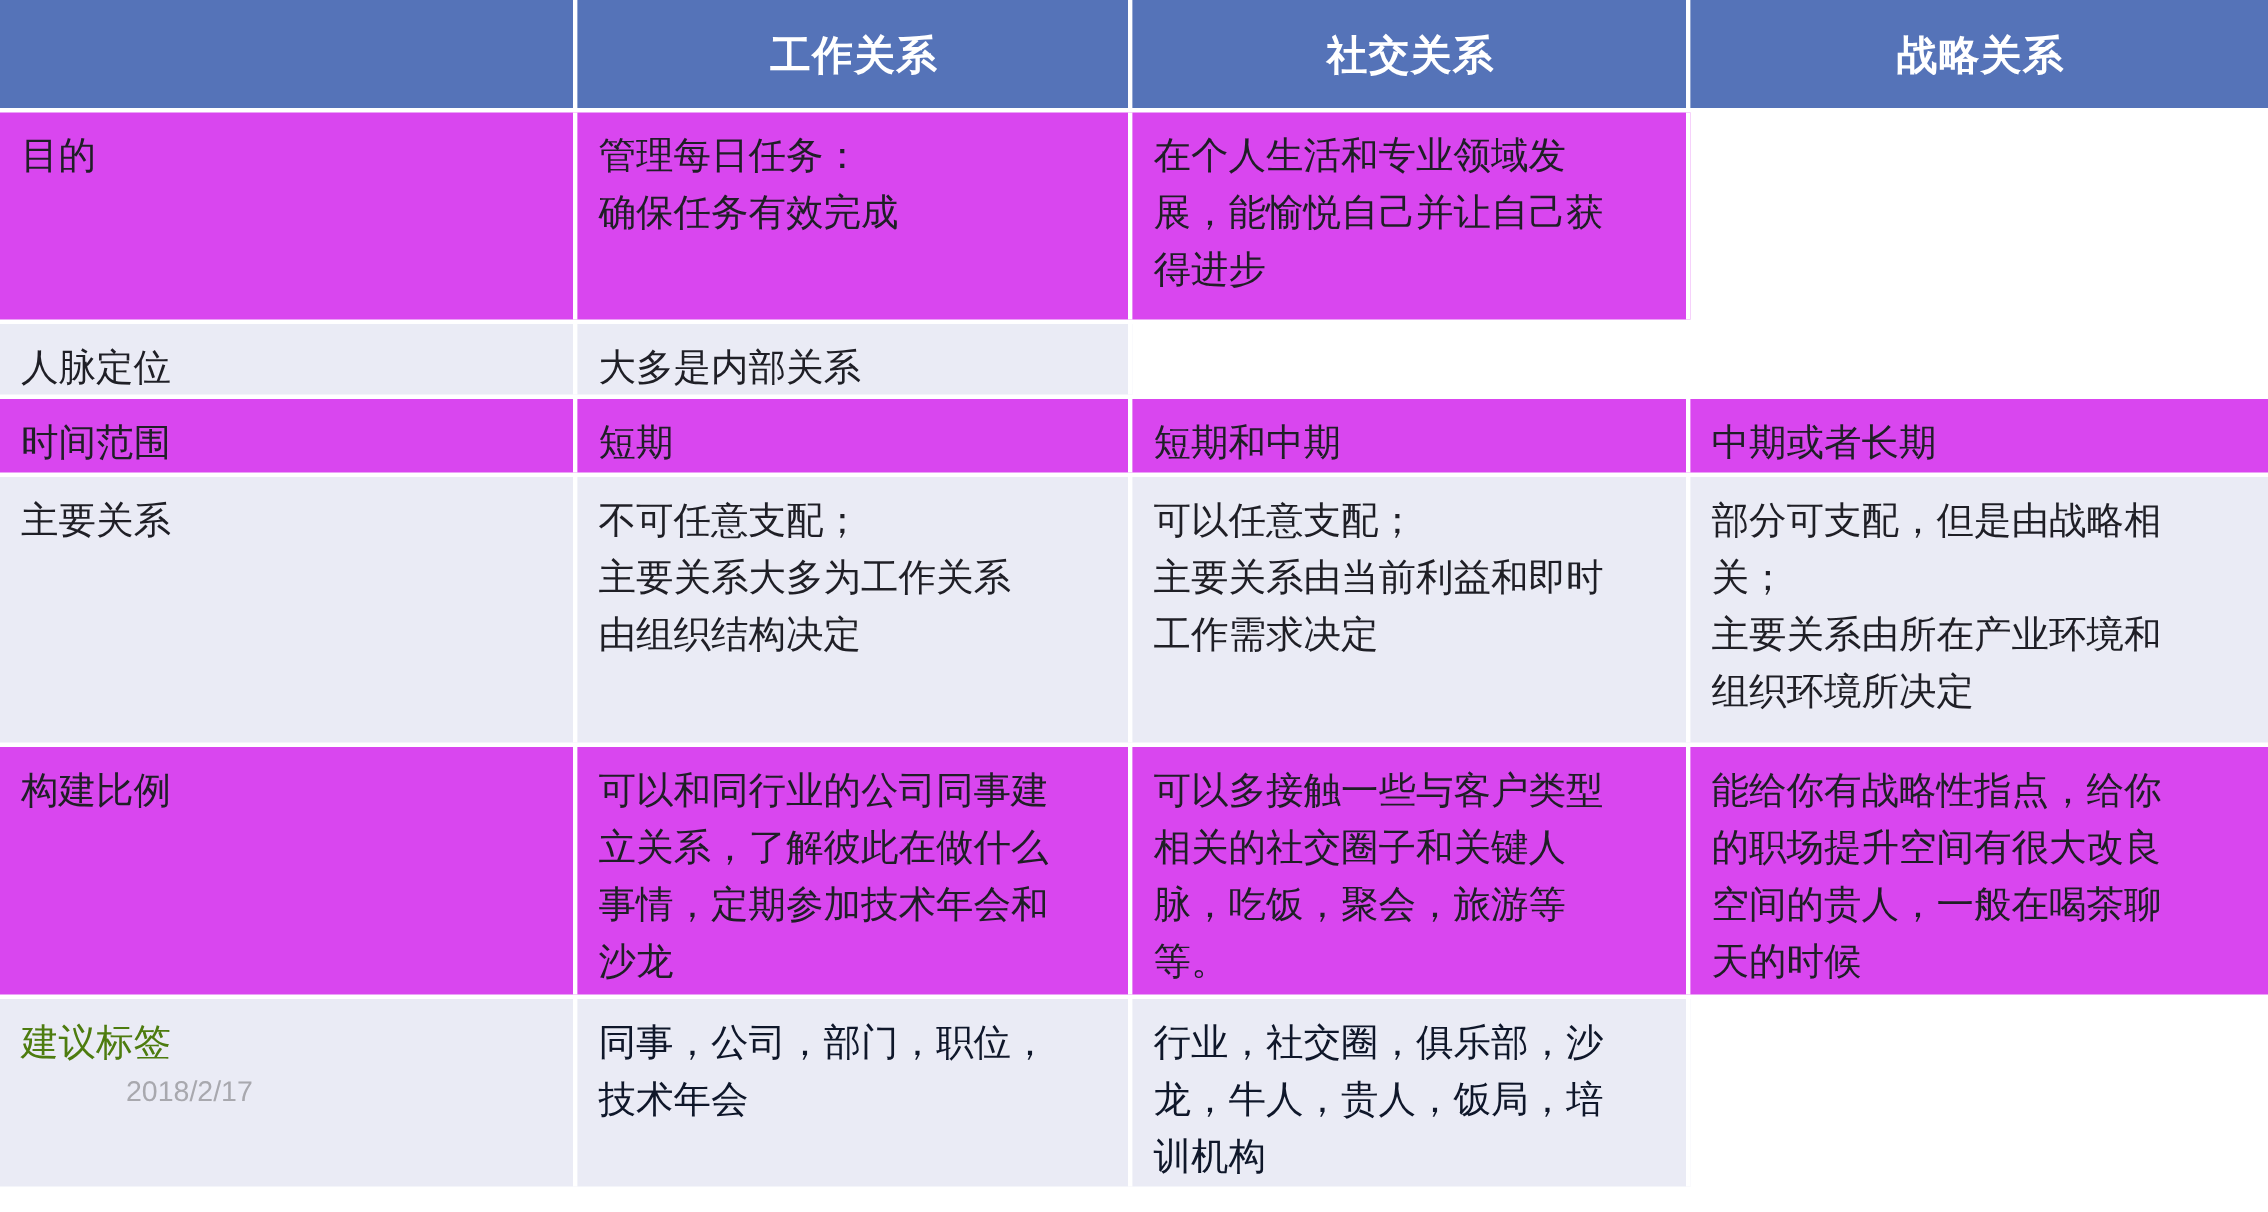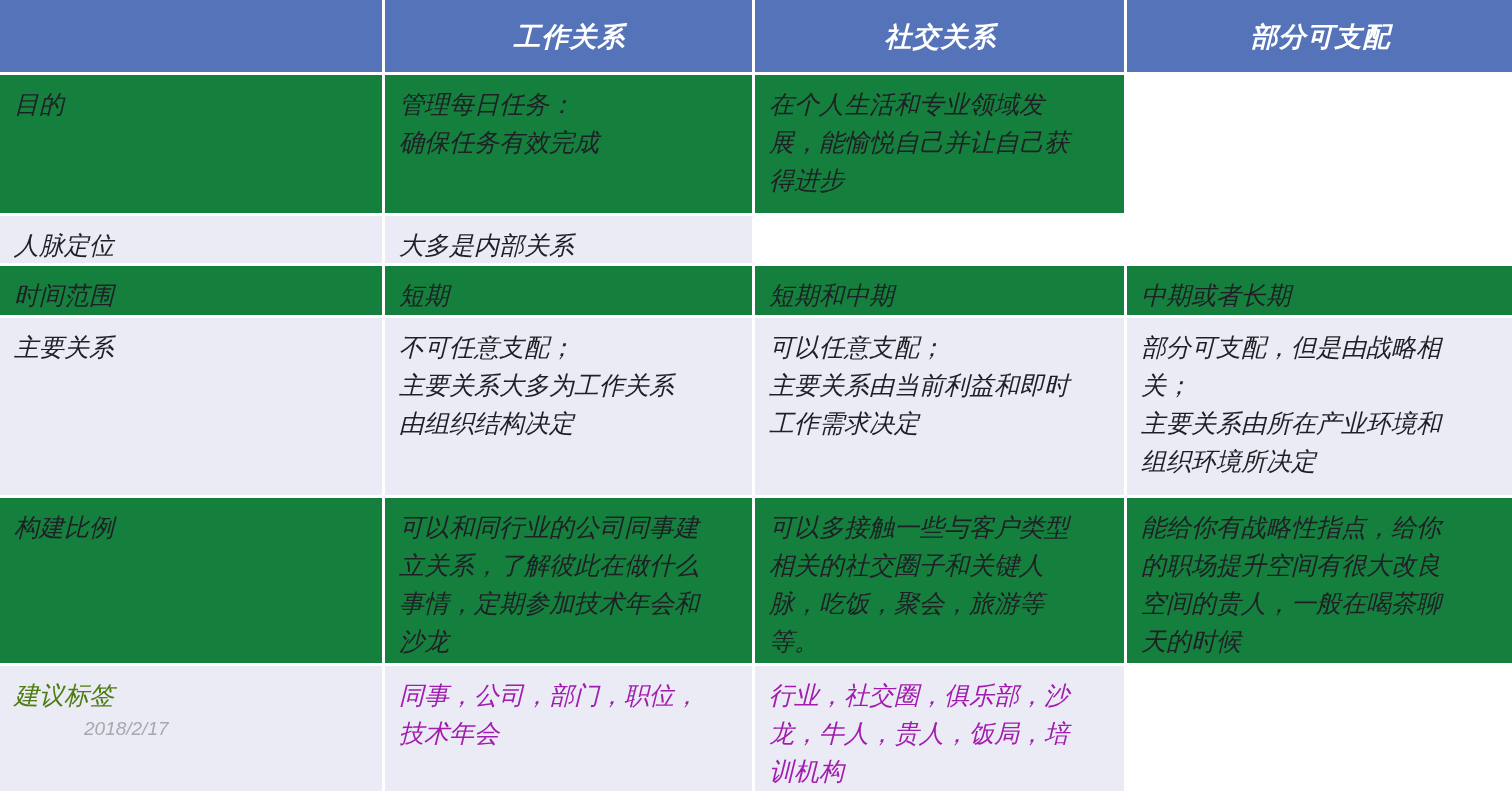--- a/index.html
+++ b/index.html
@@ -6,21 +6,21 @@
   html, body {
     width:1512px; height:808px;
     background:#ffffff;
     font-family:"Liberation Sans", "DejaVu Sans", sans-serif;
     overflow:hidden;
   }
   #table {
     width:1512px; height:808px;
     display:flex; flex-direction:column;
   }
-  .row { display:flex; width:100%;font-style:italic; }
+  .row { display:flex; width:100%; }
 
   
   .row.header { height:75px; }
   .row.header .cell {
     background:#5573b8;
     color:#ffffff;
     font-size:27px;
     font-weight:bold;
     display:flex; align-items:center; justify-content:center;
     letter-spacing:1px;
@@ -34,33 +34,33 @@
     font-size:25px;
     line-height:38px;
     color:#1f1f26;
     overflow:hidden;
   }
   .c0 { width:385px; flex:0 0 385px; border-right:3px solid #ffffff; }
   .c1 { width:370px; flex:0 0 370px; border-right:3px solid #ffffff; }
   .c2 { width:372px; flex:0 0 372px; border-right:3px solid #ffffff; }
   .c3 { width:385px; flex:0 0 385px; }
 
-  .row.shade .cell { background:#15803d; }
+  .row.shade .cell { background:#d946ef; }
   .row.light .cell { background:#eaebf5; }
   .row { border-bottom:3px solid #ffffff; }
 
   .row.r0 { height:141px; }
   .row.r1 { height:50px; }
   .row.r2 { height:52px; }
   .row.r3 { height:180px; }
   .row.r4 { height:168px; }
   .row.r5 { height:128px; }
 
   .txt { white-space:pre-line; }
-  .red .txt { color:#a21caf; }
+  .red .txt { color:#0f172a; }
 
   .datestamp {
     position:absolute;
     left:84px; top:52px;
     font-size:19px;
     line-height:22px;
     color:#a8a8ae;
     font-family:"Liberation Sans", "DejaVu Sans", sans-serif;
     letter-spacing:0px;
   }
@@ -78,21 +78,21 @@
 </style>
 </head>
 <body>
 
 <div id="table">
 
   <div class="row header">
     <div class="cell c0"></div>
     <div class="cell c1">工作关系</div>
     <div class="cell c2">社交关系</div>
-    <div class="cell c3">部分可支配</div>
+    <div class="cell c3">战略关系</div>
   </div>
 
   <div class="row r0 shade">
     <div class="cell c0"><span class="txt">目的</span></div>
     <div class="cell c1"><span class="txt">管理每日任务：
 确保任务有效完成</span></div>
     <div class="cell c2"><span class="txt">在个人生活和专业领域发
 展，能愉悦自己并让自己获
 得进步</span></div>
   </div>

